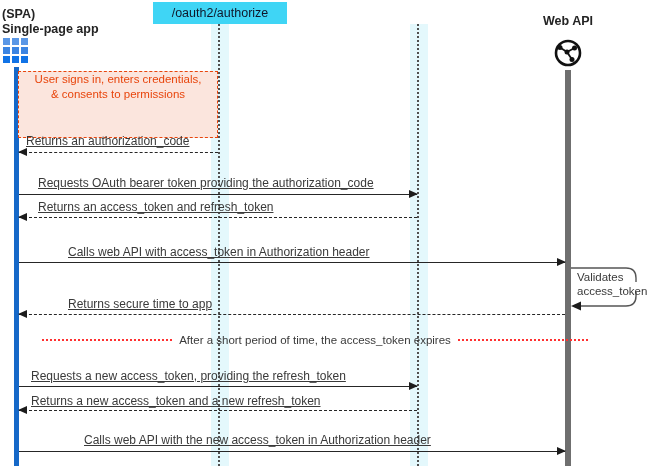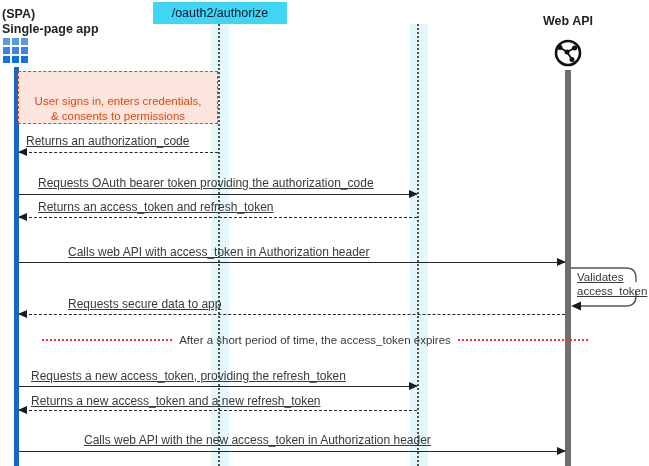--- a/index.html
+++ b/index.html
@@ -18,40 +18,40 @@
   .actor-title{position:absolute;font-size:12.5px;font-weight:bold;color:#242424;line-height:15px;}
   .endpoint{position:absolute;top:2px;width:134px;height:22px;background:#3fd5f5;
             color:#0f172a;font-size:12.5px;line-height:22px;text-align:center;}
   
   .grid-icon{position:absolute;left:3px;top:38px;display:grid;
              grid-template-columns:repeat(3,7px);grid-template-rows:repeat(3,7px);gap:2px;}
   .grid-icon span{display:block;background:#3c85e2;}
   .grid-icon span:nth-child(-n+3){background:#5a97e6;}
   .grid-icon span:nth-child(n+7){background:#1173e6;}
   
-  .note{position:absolute;left:18px;top:71px;width:200px;height:53px;
+  .note{position:absolute;left:18px;top:71px;width:200px;height:67px;
         background:#fbe5dd;border:1.5px dashed #e8450c;box-sizing:border-box;
-        display:flex;align-items:flex-end;justify-content:center;}
+        display:flex;align-items:flex-start;justify-content:center;}
   .note div{width:176px;text-align:center;font-size:11.5px;line-height:14.5px;color:#e8450c;}
   
   .mlabel{position:absolute;font-size:12px;color:#3a3a3a;white-space:nowrap;text-decoration:underline;}
   .arrow{position:absolute;height:0;border-top:1.3px solid #262626;}
   .arrow.dashed{border-top-style:dashed;}
   .ah{position:absolute;width:0;height:0;top:-5.5px;
       border-top:4.5px solid transparent;border-bottom:4.5px solid transparent;}
   .ah.r{right:-1px;border-left:9px solid #1c1c1c;}
   .ah.l{left:-1px;border-right:9px solid #1c1c1c;}
   
   .divider{position:absolute;left:19px;top:332px;width:546px;height:15px;
            display:flex;align-items:center;gap:7px;padding-left:23px;}
   .divider .rline{flex:1;border-top:2px dotted #ff3030;height:0;}
   .divider span{font-size:11.5px;color:#3a3a3a;white-space:nowrap;}
   
   .validates-text{position:absolute;left:577px;top:270px;font-size:11.5px;
-                  line-height:14px;color:#3a3a3a;white-space:nowrap;text-decoration:underline;}
+                  line-height:14px;color:#3a3a3a;white-space:nowrap;}
   .abs{position:absolute;}
 </style>
 </head>
 <body>
 
 <div class="stage">
 
   <div class="band" style="left:211px"></div>
   <div class="band" style="left:410px"></div>
   <div class="dotline" style="left:218px"></div>
@@ -124,21 +124,21 @@
       <path d="M8,7 H63 Q73,7 73,17 V21" fill="none" stroke="#555" stroke-width="1.4"></path>
       <path d="M73,31 V35 Q73,45 63,45 H17" fill="none" stroke="#555" stroke-width="1.4"></path>
       <polygon points="8,45 18,40.5 18,49.5" fill="#1c1c1c"></polygon>
     </svg>
   </div>
   <div class="validates-text">
     <div>Validates</div>
     <div>access_token</div>
   </div>
 
-  <div class="mlabel" style="left:68px;top:297px">Requests secure data to app</div>
+  <div class="mlabel" style="left:68px;top:297px">Returns secure time to app</div>
   <div class="arrow dashed" style="left:19px;top:314px;width:546px">
     <span class="ah l"></span>
   </div>
 
   <div class="divider">
     <div class="rline"></div>
     <span>After a short period of time, the access_token expires</span>
     <div class="rline"></div>
   </div>
 

